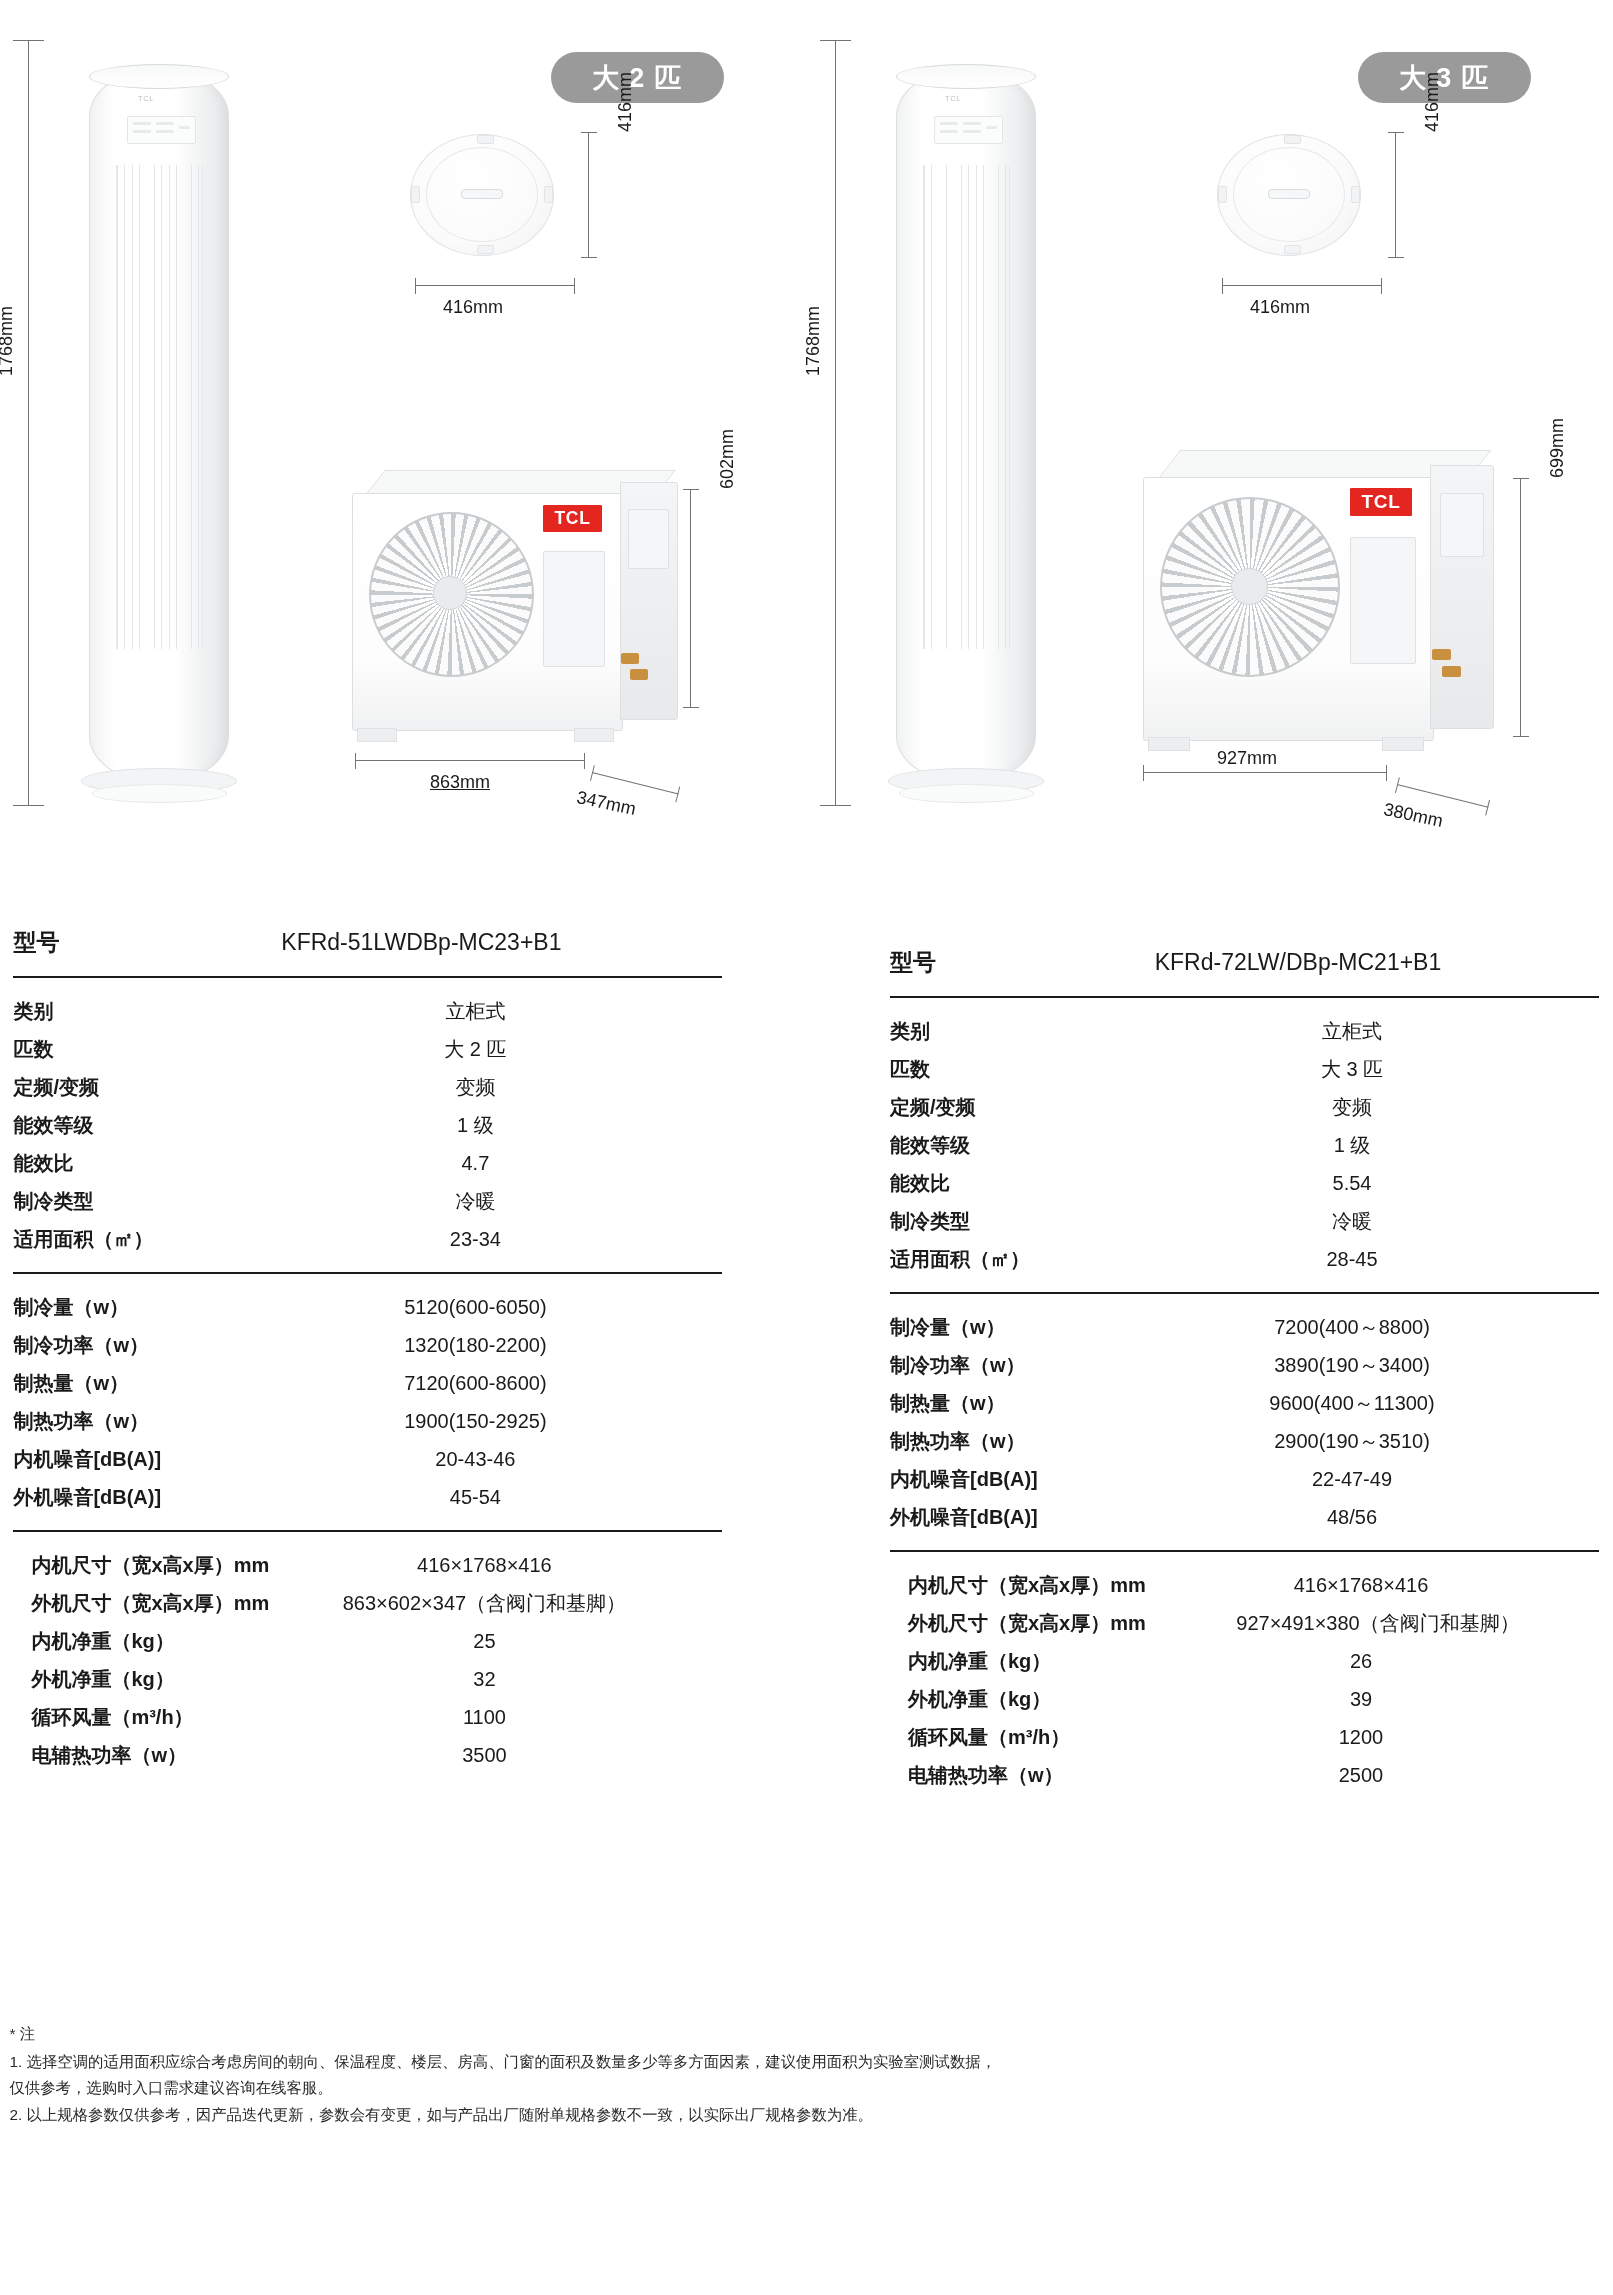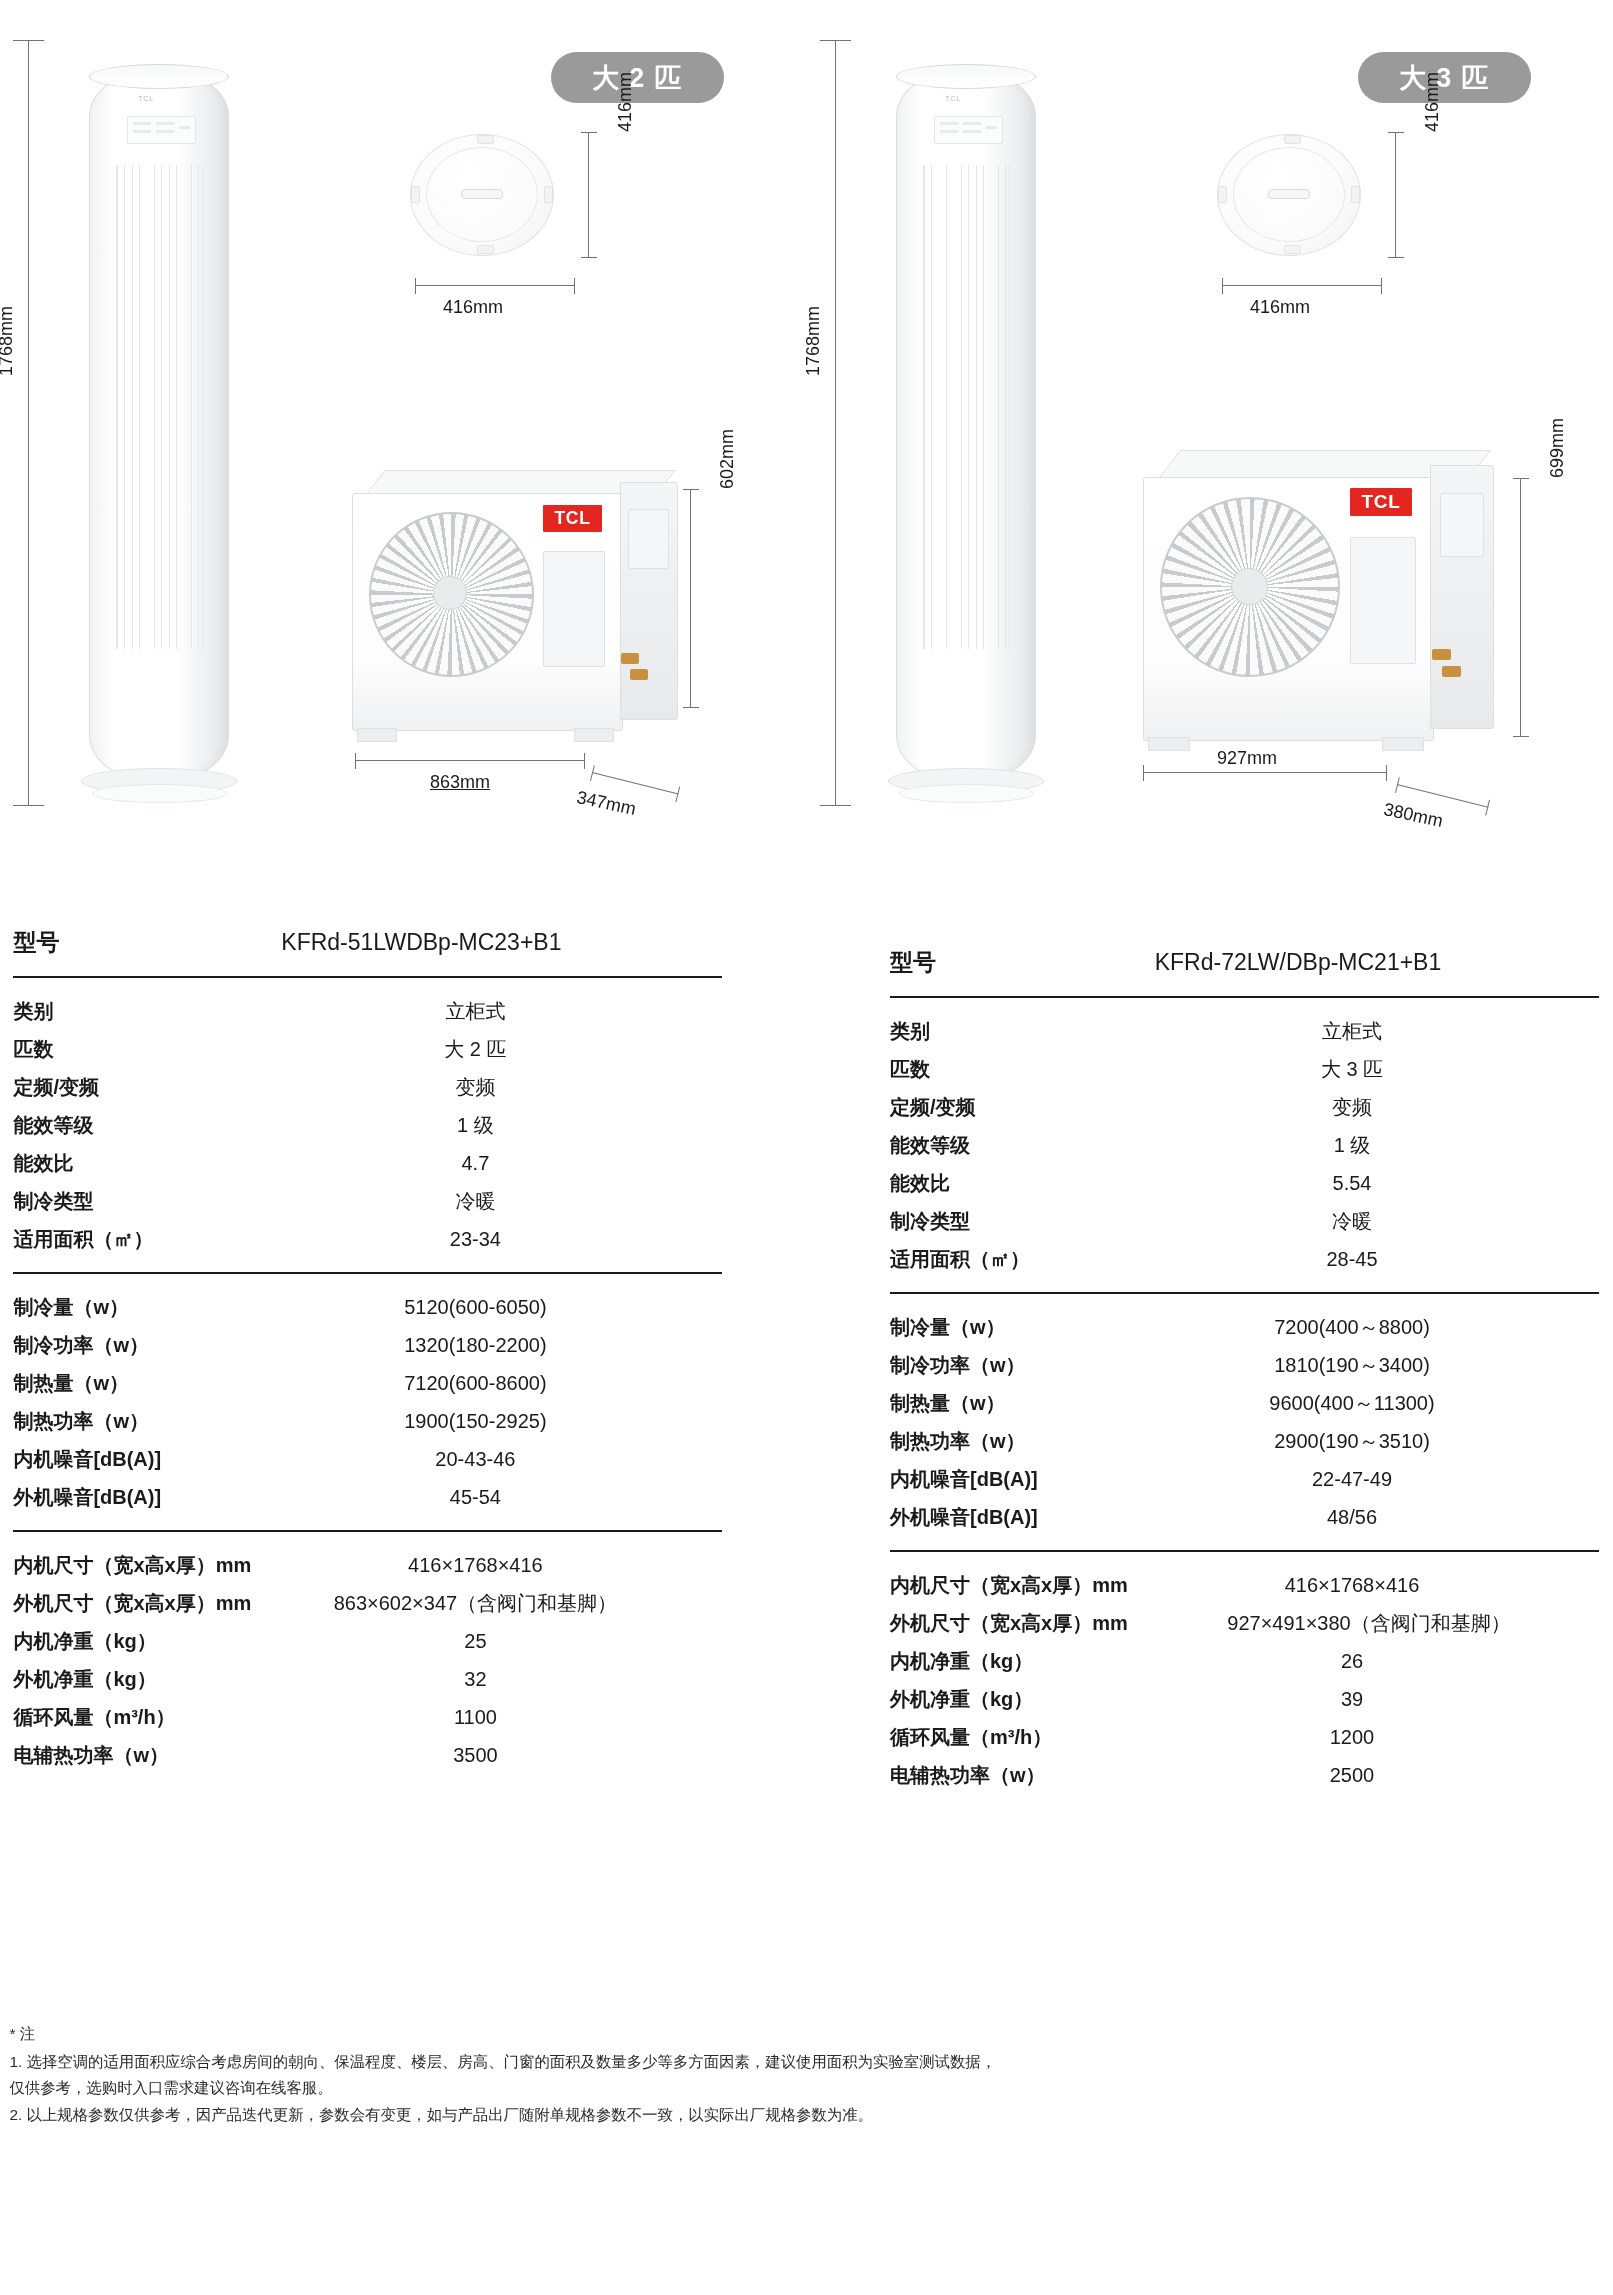--- a/index.html
+++ b/index.html
@@ -359,21 +359,21 @@
   .spec-model-value {
     flex: 1;
     text-align: center;
     font-size: 23px;
     padding-right: 94px;
   }
   .spec-group {
     padding: 14.8px 0 13.4px 0;
     border-bottom: 2px solid #1a1a1a;
   }
-  .spec-group:last-child { border-bottom: none; }
+  .spec-group:last-child { border-bottom: none; margin-left: 18px; }
   .spec-row {
     display: flex;
     align-items: center;
     height: 38px;
   }
   .spec-key {
     width: 289px;
     font-size: 20px;
     font-weight: bold;
     color: #1a1a1a;
@@ -665,21 +665,21 @@
         </div>
       </div>
 
       <div class="spec-group">
         <div class="spec-row">
           <div class="spec-key">制冷量（w）</div>
           <div class="spec-val">7200(400～8800)</div>
         </div>
         <div class="spec-row">
           <div class="spec-key">制冷功率（w）</div>
-          <div class="spec-val">1810(190～3400)</div>
+          <div class="spec-val">3890(190～3400)</div>
         </div>
         <div class="spec-row">
           <div class="spec-key">制热量（w）</div>
           <div class="spec-val">9600(400～11300)</div>
         </div>
         <div class="spec-row">
           <div class="spec-key">制热功率（w）</div>
           <div class="spec-val">2900(190～3510)</div>
         </div>
         <div class="spec-row">

